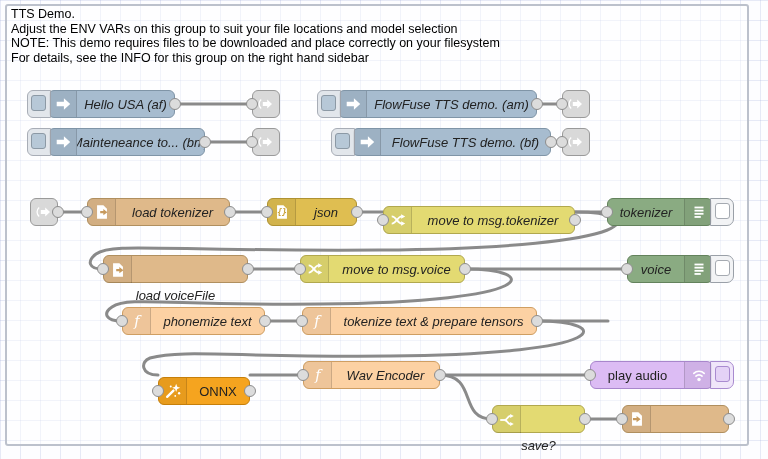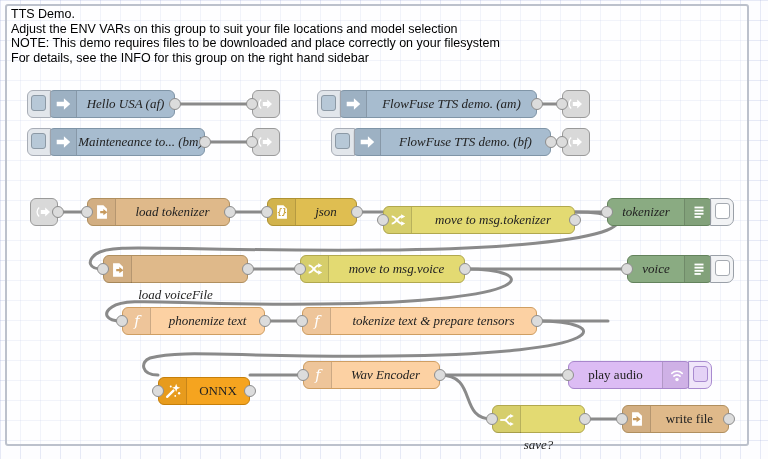--- a/index.html
+++ b/index.html
@@ -15,21 +15,21 @@
   .group-note{position:absolute;left:11px;top:7px;font-size:12.5px;line-height:14.6px;
     color:#000;z-index:5;white-space:nowrap;}
   .group-note div{height:14.6px;}
   svg.wires{position:absolute;left:0;top:0;z-index:2;}
   svg.wires path{stroke:#8a8a8a;stroke-width:3;fill:none;stroke-linecap:round;}
 
   .node{position:absolute;height:28px;box-sizing:border-box;border:1.5px solid;
     border-radius:6px;display:flex;align-items:stretch;z-index:3;
     font-style:italic;font-size:13px;color:#222;}
   .node .label{flex:1;display:flex;align-items:center;justify-content:center;
-    padding:12px 5px;white-space:nowrap;overflow:hidden;font-family:Liberation Serif, serif;}
+    padding:12px 5px;white-space:nowrap;overflow:hidden;}
   .node.upright .label{font-style:normal;}
   .icon-region{width:27px;flex:0 0 27px;display:flex;align-items:center;
     justify-content:center;background:rgba(0,0,0,0.055);}
   .icon-region.left{border-right:1px solid rgba(0,0,0,0.14);border-radius:4px 0 0 4px;}
   .icon-region.right{border-left:1px solid rgba(0,0,0,0.14);border-radius:0 4px 4px 0;}
 
   .inject{background:#a7bccf;border-color:#8095a7;}
   .linknode{background:#d9d9d9;border-color:#9a9a9a;width:28px;justify-content:center;align-items:center;display:flex;}
   .file{background:#dfb98a;border-color:#b08f5f;}
   .jsonn{background:#dfbe51;border-color:#af9232;}
@@ -300,21 +300,21 @@
   <div class="node function" style="left:303px;top:361px;width:137px;">
     <span class="port in"></span>
     <span class="icon-region left">
       <svg class="icon-svg" width="18" height="18" viewBox="0 0 20 20">
           <text x="10" y="15" text-anchor="middle" font-size="16" font-style="italic" fill="#fff" font-family="DejaVu Serif, serif">f</text>
         </svg>
     </span>
     <span class="label">Wav Encoder</span>
     <span class="port out"></span>
   </div>
-  <div class="node audio upright" style="left:568px;top:361px;width:123px;text-align:right;">
+  <div class="node audio upright" style="left:590px;top:361px;width:123px;text-align:right;">
     <span class="toggle-btn"></span>
     <span class="port in"></span>
     <span class="label">play audio</span>
     <span class="icon-region right">
       <svg class="icon-svg" width="18" height="18" viewBox="0 0 20 20">
           <circle cx="10" cy="15" r="1.9" fill="#fff"></circle>
           <path d="M6.6 11.3a4.8 4.8 0 0 1 6.8 0" stroke="#fff" stroke-width="1.8" fill="none" stroke-linecap="round"></path>
           <path d="M4.2 8.2a8.2 8.2 0 0 1 11.6 0" stroke="#fff" stroke-width="1.8" fill="none" stroke-linecap="round"></path>
         </svg>
     </span>
@@ -337,16 +337,15 @@
     <span class="port out"></span>
   </div>
   <div class="node file upright" style="left:622px;top:405px;width:107px;">
     <span class="port in"></span>
     <span class="icon-region left">
       <svg class="icon-svg" width="18" height="18" viewBox="0 0 20 20">
           <path d="M4.5 2.5h7l4 4v11h-11z" fill="#fff"></path>
           <path d="M5.5 9h4V6.8L14 10.2l-4.5 3.4V11.4h-4z" fill="#c79a5e"></path>
         </svg>
     </span>
-    <span class="label">write file</span>
     <span class="port out"></span>
   </div>
 </div>
 
 </body></html>

